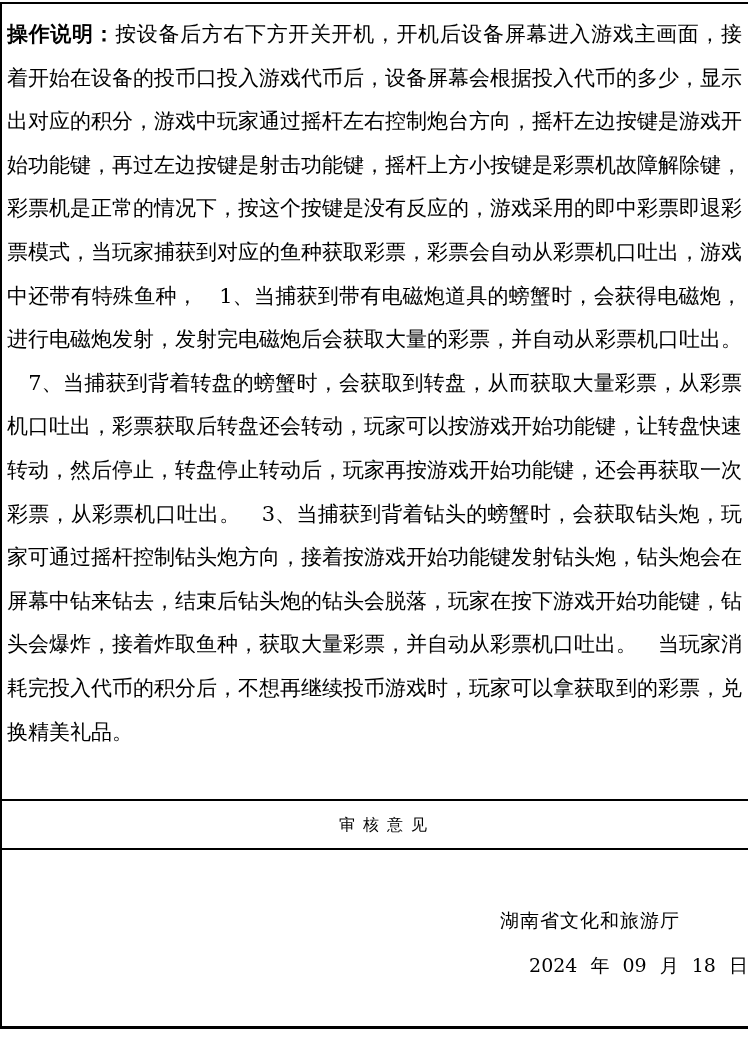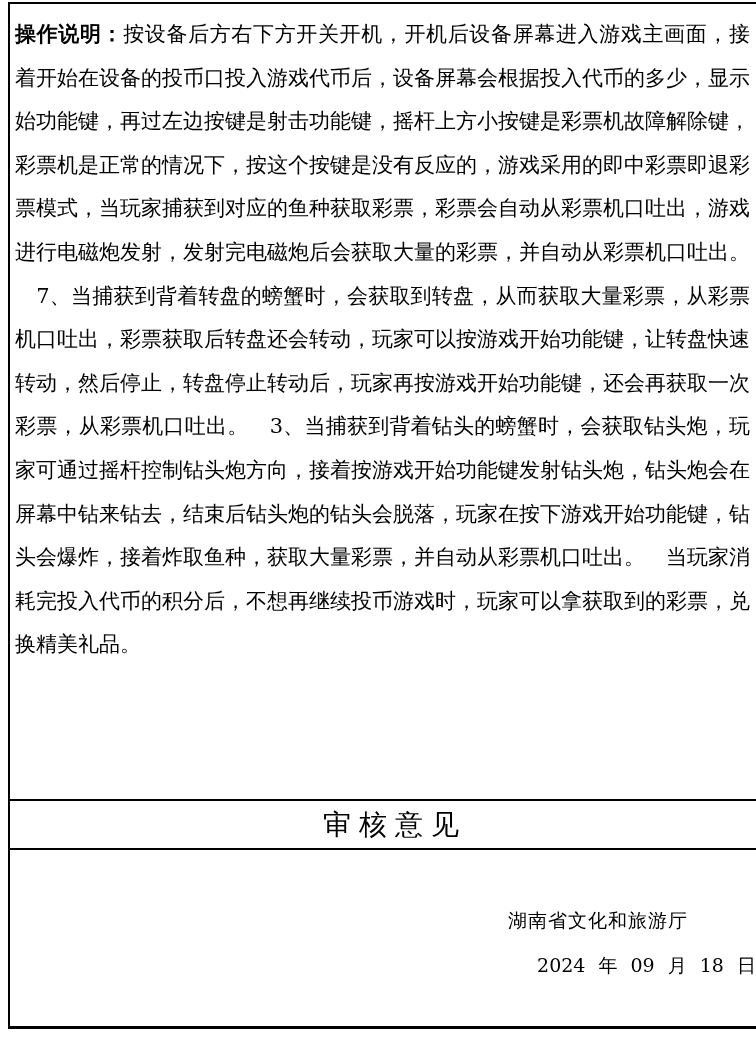--- a/index.html
+++ b/index.html
@@ -16,21 +16,21 @@
   }
   .page {
     position: relative;
     width: 756px;
     height: 1057px;
     background: #ffffff;
   }
   .frame {
     position: absolute;
     top: 2px;
-    left: 8px;
+    left: 0;
     width: 748px;
   }
   
   .op-section {
     box-sizing: content-box;
     border-top: 2px solid #000;
     border-left: 2px solid #000;
     border-bottom: 2px solid #000;
     height: 786px;
     padding: 9px 6px 0 5px;
@@ -55,21 +55,21 @@
   
   .review-header-row {
     box-sizing: content-box;
     border-left: 2px solid #000;
     border-bottom: 2px solid #000;
     height: 47px;
     overflow: hidden;
   }
   .review-header {
     margin: 0;
-    font-size: 28px;
+    font-size: 16px;
     font-weight: 400;
     line-height: 47px;
     text-align: center;
     letter-spacing: 8px;
     padding-left: 24px; 
   }
   
   .review-row {
     box-sizing: content-box;
     border-left: 2px solid #000;
@@ -106,23 +106,25 @@
 </head>
 <body>
 
 <div class="page">
   <div class="frame">
 
     <section class="op-section">
       <div id="op-lines">
           <div class="op-line"><span class="op-label">操作说明：</span>按设备后方右下方开关开机，开机后设备屏幕进入游戏主画面，接</div>
           <div class="op-line">着开始在设备的投币口投入游戏代币后，设备屏幕会根据投入代币的多少，显示</div>
+          <div class="op-line">出对应的积分，游戏中玩家通过摇杆左右控制炮台方向，摇杆左边按键是游戏开</div>
           <div class="op-line">始功能键，再过左边按键是射击功能键，摇杆上方小按键是彩票机故障解除键，</div>
           <div class="op-line">彩票机是正常的情况下，按这个按键是没有反应的，游戏采用的即中彩票即退彩</div>
           <div class="op-line">票模式，当玩家捕获到对应的鱼种获取彩票，彩票会自动从彩票机口吐出，游戏</div>
+          <div class="op-line">中还带有特殊鱼种，　1、当捕获到带有电磁炮道具的螃蟹时，会获得电磁炮，</div>
           <div class="op-line">进行电磁炮发射，发射完电磁炮后会获取大量的彩票，并自动从彩票机口吐出。</div>
           <div class="op-line">　7、当捕获到背着转盘的螃蟹时，会获取到转盘，从而获取大量彩票，从彩票</div>
           <div class="op-line">机口吐出，彩票获取后转盘还会转动，玩家可以按游戏开始功能键，让转盘快速</div>
           <div class="op-line">转动，然后停止，转盘停止转动后，玩家再按游戏开始功能键，还会再获取一次</div>
           <div class="op-line">彩票，从彩票机口吐出。　3、当捕获到背着钻头的螃蟹时，会获取钻头炮，玩</div>
           <div class="op-line">家可通过摇杆控制钻头炮方向，接着按游戏开始功能键发射钻头炮，钻头炮会在</div>
           <div class="op-line">屏幕中钻来钻去，结束后钻头炮的钻头会脱落，玩家在按下游戏开始功能键，钻</div>
           <div class="op-line">头会爆炸，接着炸取鱼种，获取大量彩票，并自动从彩票机口吐出。　当玩家消</div>
           <div class="op-line">耗完投入代币的积分后，不想再继续投币游戏时，玩家可以拿获取到的彩票，兑</div>
           <div class="op-line last">换精美礼品。</div>

